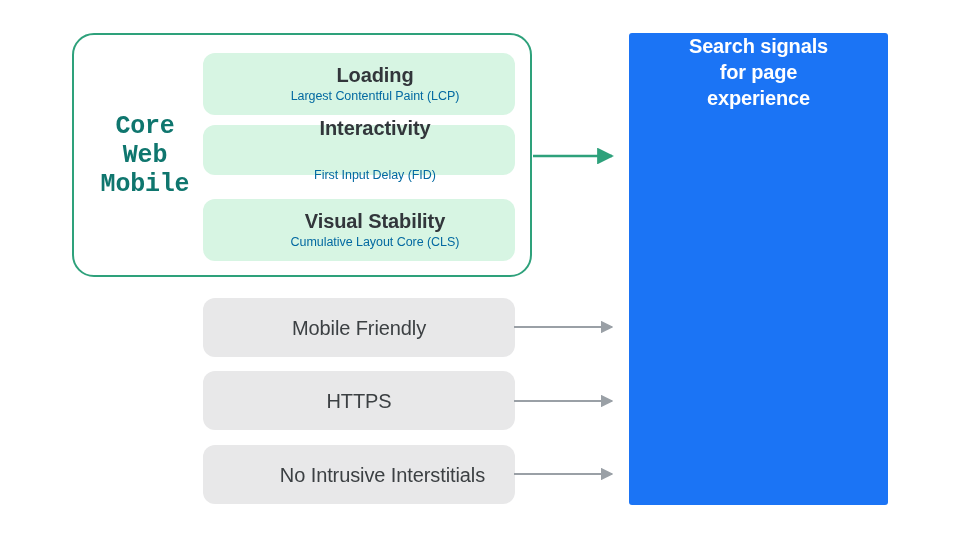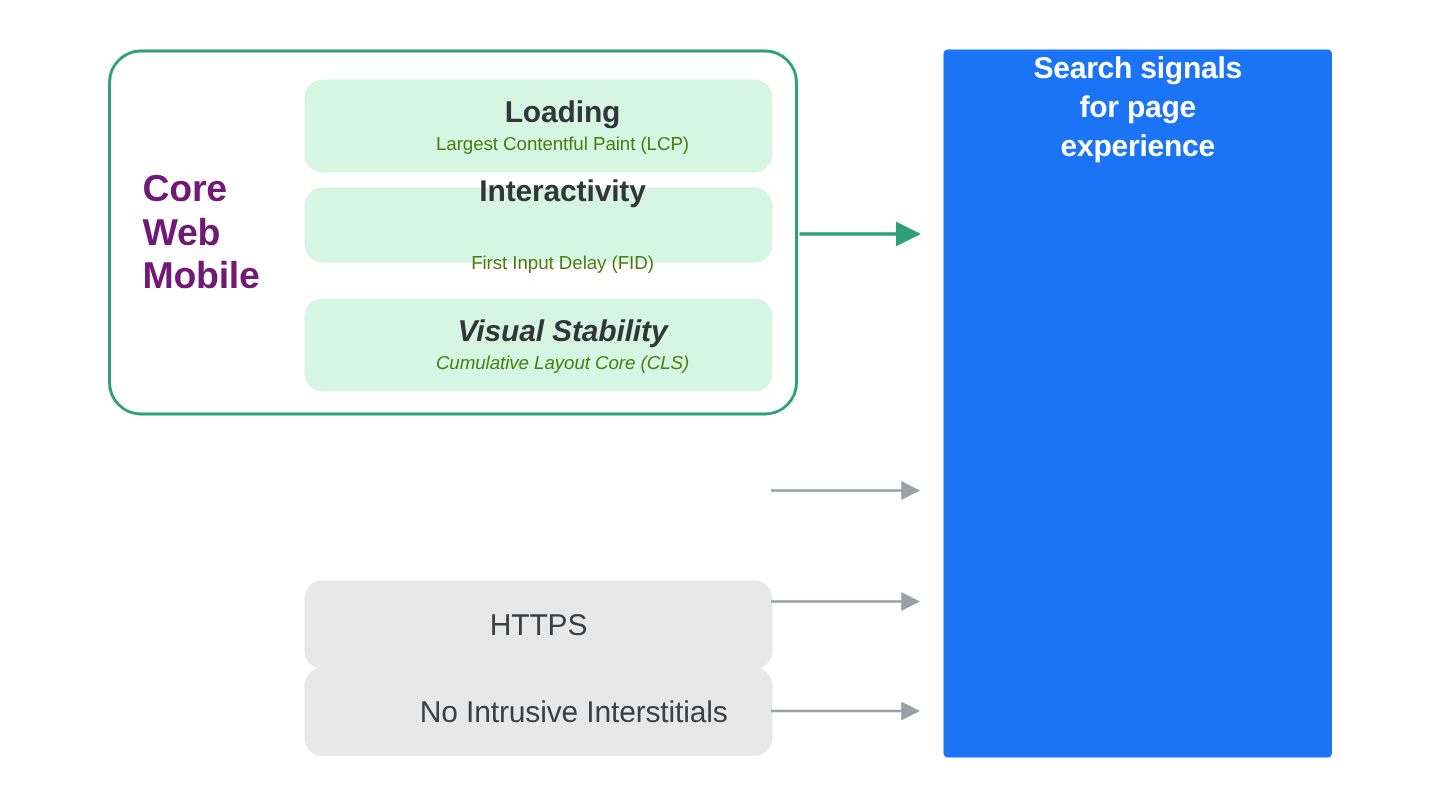--- a/index.html
+++ b/index.html
@@ -30,76 +30,78 @@
     border: 2px solid #2EA17B;
     border-radius: 22px;
     background: transparent;
   }
 
   .cwv-label {
     position: absolute;
     left: 95px;
     top: 112px;
     width: 100px;
-    color: #701a75;
+    text-align: center;
+    color: #0f766e;
     font-size: 25px;
     font-weight: 700;
     line-height: 29px;
     letter-spacing: -0.2px;
+    font-family: Liberation Mono, monospace;
   }
   .cwv-label span { display: block; }
 
   
   .metric-card {
     position: absolute;
     left: 203px;
     width: 312px;
     background: #D7F5E3;
     border-radius: 12px;
     display: flex;
     flex-direction: column;
     align-items: center;
     justify-content: center;
     box-sizing: border-box;
     padding-left: 32px;
   }
   .metric-card.c0 { top: 53px;  height: 62px; }
   .metric-card.c1 { top: 125px; height: 50px; gap: 26px; }
-  .metric-card.c2 { top: 199px; height: 62px; font-style: italic; }
+  .metric-card.c2 { top: 199px; height: 62px; }
 
   .metric-title {
     color: #32363B;
     font-size: 20px;
     font-weight: 700;
     line-height: 24px;
     letter-spacing: -0.1px;
   }
   .metric-sub {
-    color: #4d7c0f;
+    color: #0369a1;
     font-size: 12.5px;
     font-weight: 400;
     line-height: 17px;
     margin-top: 1px;
     letter-spacing: -0.05px;
   }
 
   
   .grey-card {
     position: absolute;
     left: 203px;
     width: 312px;
     background: #E8E8E9;
     border-radius: 12px;
     display: flex;
     align-items: center;
     justify-content: center;
     box-sizing: border-box;
   }
   .grey-card.g0 { top: 298px; height: 59px; }
-  .grey-card.g1 { top: 371px; height: 59px; margin-top: 16px; }
+  .grey-card.g1 { top: 371px; height: 59px; }
   .grey-card.g2 { top: 445px; height: 59px; padding-left: 47px; }
 
   .grey-label {
     color: #3C4043;
     font-size: 20px;
     font-weight: 400;
     line-height: 24px;
     letter-spacing: -0.1px;
   }
 
@@ -158,20 +160,23 @@
   <div class="metric-card c1">
     <div class="metric-title">Interactivity</div>
     <div class="metric-sub">First Input Delay (FID)</div>
   </div>
 
   <div class="metric-card c2">
     <div class="metric-title">Visual Stability</div>
     <div class="metric-sub">Cumulative Layout Core (CLS)</div>
   </div>
 
+  <div class="grey-card g0">
+    <div class="grey-label">Mobile Friendly</div>
+  </div>
 
   <div class="grey-card g1">
     <div class="grey-label">HTTPS</div>
   </div>
 
   <div class="grey-card g2">
     <div class="grey-label">No Intrusive Interstitials</div>
   </div>
 
   <div class="blue-box">

